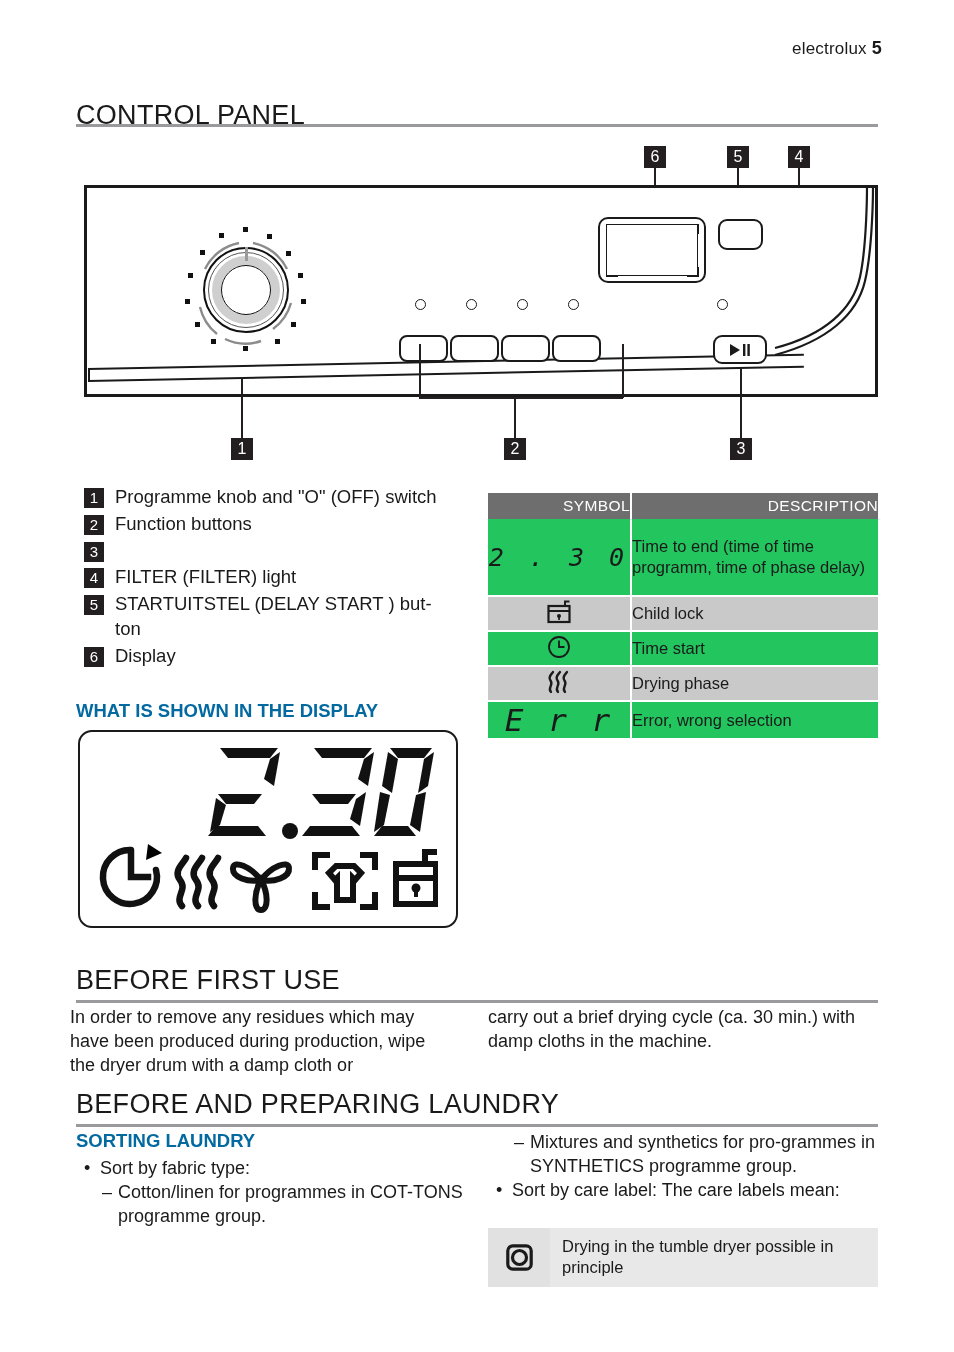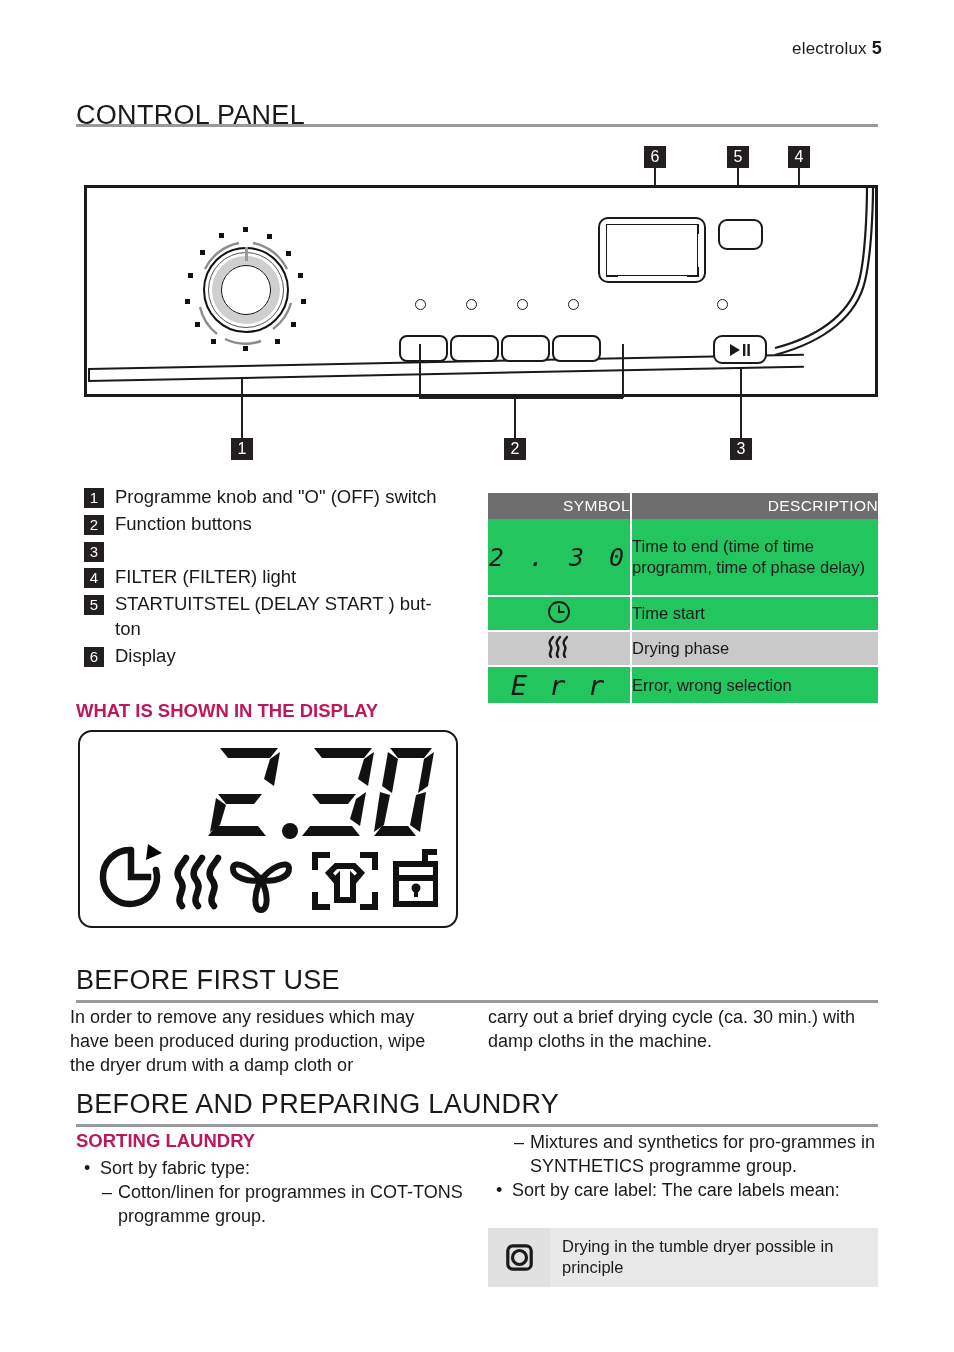--- a/index.html
+++ b/index.html
@@ -334,21 +334,21 @@
   .para {
     position: absolute;
     font-size: 18px;
     line-height: 24px;
     color: #1a1a1a;
   }
   .h3 {
     position: absolute;
     font-size: 18.5px;
     font-weight: bold;
-    color: #be185d;
+    color: #0369a1;
   }
   .bullet-list {
     position: absolute;
     font-size: 18px;
     line-height: 24px;
   }
   .bl-item { display: flex; }
   .bl-mark { flex: 0 0 auto; width: 16px; }
   .bl-sub { margin-left: 18px; }
 
@@ -512,20 +512,32 @@
     <th class="th-cell last">DESCRIPTION</th>
   </tr>
 
   <tr class="row-light">
     <td class="sym-cell" style="height:76px">
       <span class="seg">2 . 3 0</span>
     </td>
     <td class="desc-cell">Time to end (time of time programm, time of phase delay)</td>
   </tr>
 
+  <tr class="row-dark">
+    <td class="sym-cell" style="height:33px">
+      <svg width="26" height="26" viewBox="0 0 26 26">
+        <rect x="2.5" y="7" width="21" height="16" fill="none" stroke="#1a1a1a" stroke-width="2.2"></rect>
+        <path d="M3 12 H23" stroke="#1a1a1a" stroke-width="2"></path>
+        <path d="M19 7 V2.5 H23.5" fill="none" stroke="#1a1a1a" stroke-width="2"></path>
+        <circle cx="13" cy="17" r="2" fill="#1a1a1a"></circle>
+        <rect x="12.2" y="17" width="1.7" height="4" fill="#1a1a1a"></rect>
+      </svg>
+    </td>
+    <td class="desc-cell">Child lock</td>
+  </tr>
 
   <tr class="row-light">
     <td class="sym-cell" style="height:33px">
       <svg width="26" height="26" viewBox="0 0 26 26">
         <circle cx="13" cy="13" r="10" fill="none" stroke="#1a1a1a" stroke-width="1.8"></circle>
         <path d="M13 6.5 V13 H18.5" fill="none" stroke="#1a1a1a" stroke-width="1.8"></path>
       </svg>
     </td>
     <td class="desc-cell">Time start</td>
   </tr>
@@ -538,21 +550,21 @@
         <path d="M21 23 C17 19 24 16 20.5 11.5 C17.5 7.5 22 5 23 3" fill="none" stroke="#1a1a1a" stroke-width="2.4" stroke-linecap="round"></path>
       </svg>
     </td>
     <td class="desc-cell">Drying phase</td>
   </tr>
 
 
 
   <tr class="row-light">
     <td class="sym-cell" style="height:36px; border-bottom:none">
-      <span class="seg" style="font-size:27px; letter-spacing:3px">E r r</span>
+      <span class="seg" style="font-size:31px; letter-spacing:3px">E r r</span>
     </td>
     <td class="desc-cell" style="border-bottom:none">Error, wrong selection</td>
   </tr>
 </tbody>
   </table>
 
 <div class="h3" style="left:76px; top:700px">WHAT IS SHOWN IN THE DISPLAY</div>
 
 <div id="display-illustration">
   <div class="bigdigits">

